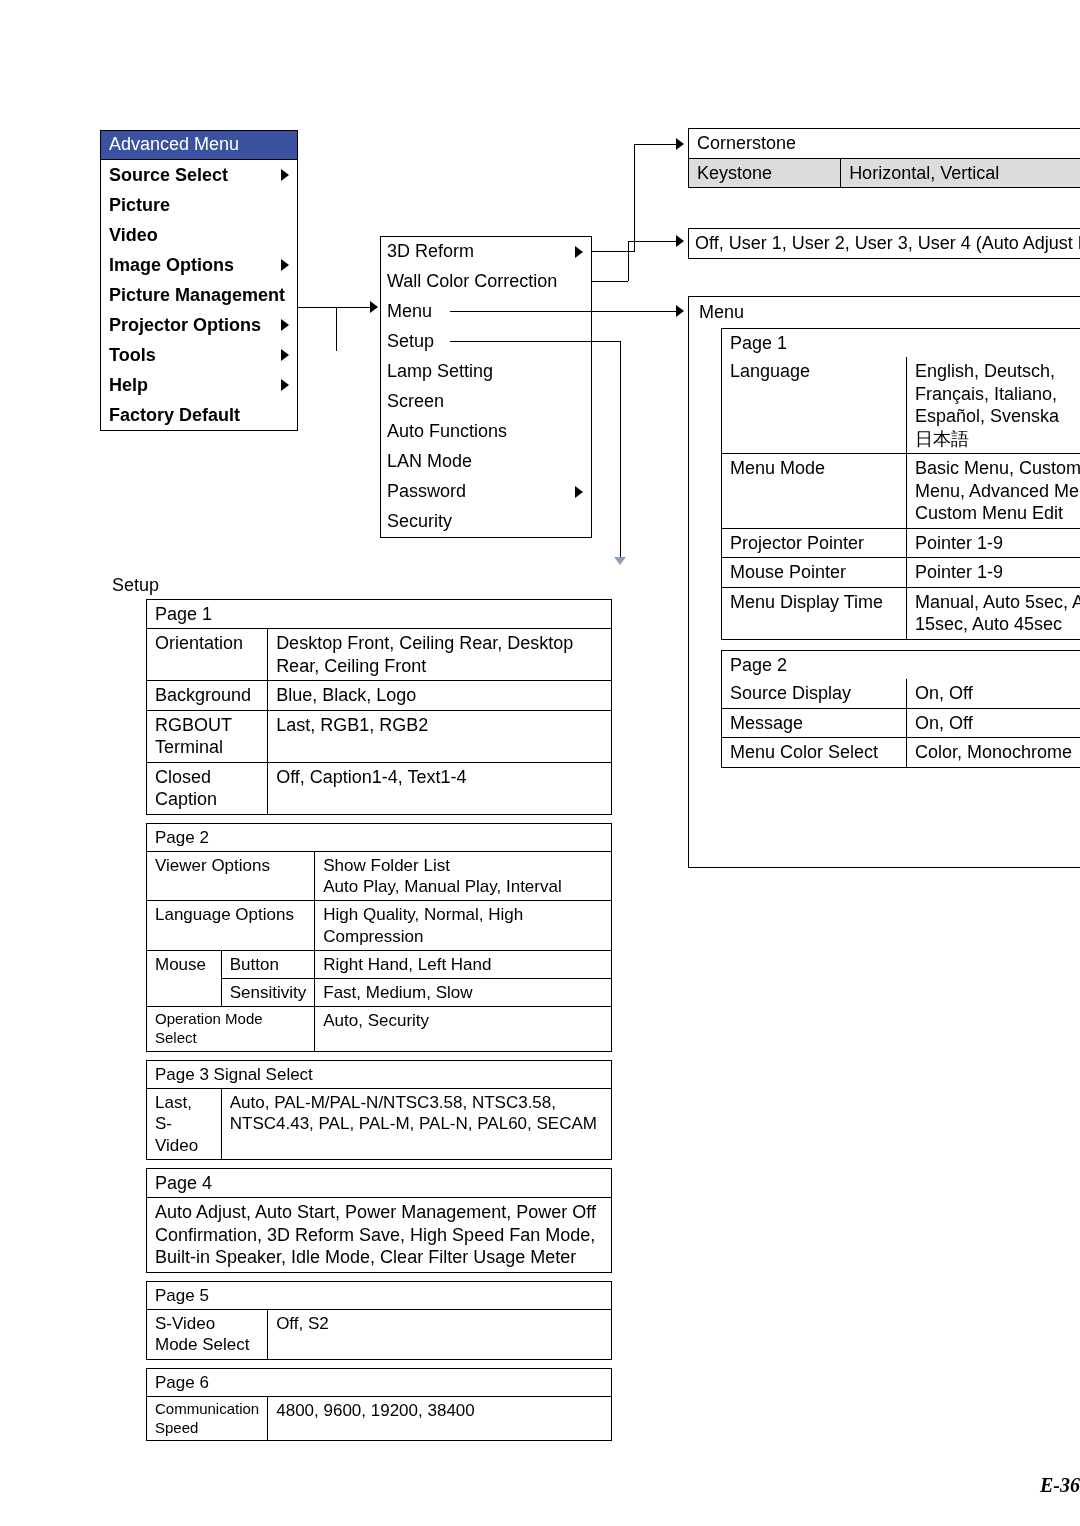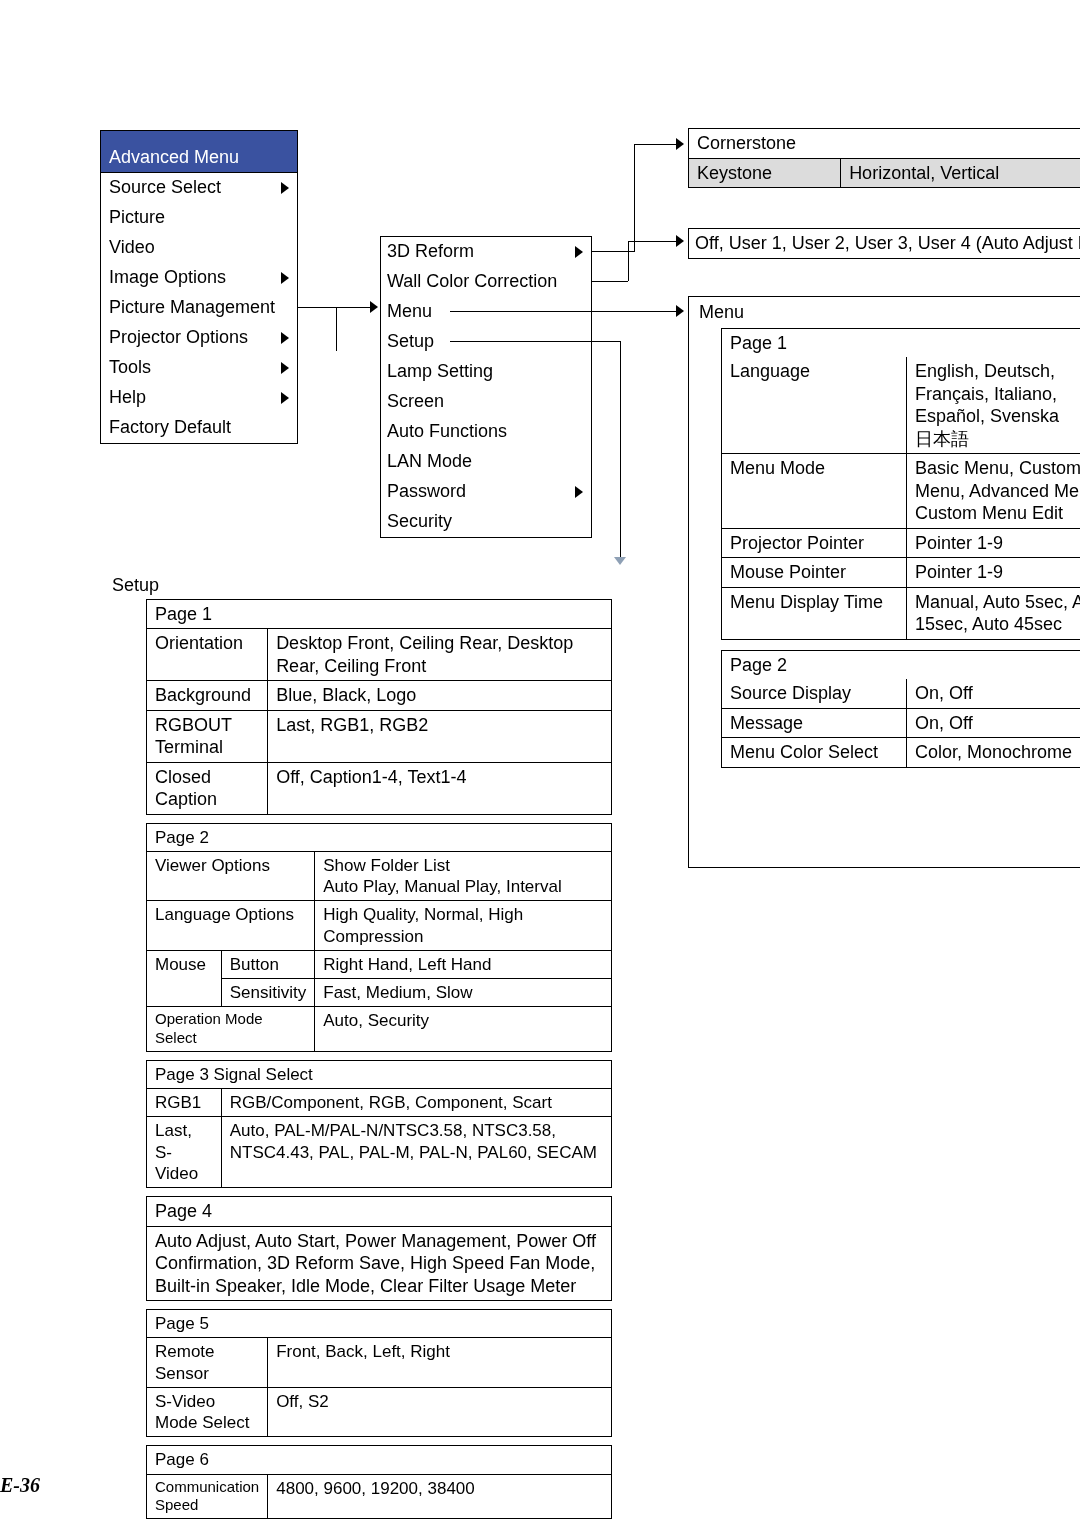--- a/index.html
+++ b/index.html
@@ -13,36 +13,36 @@
   html,body{margin:0;padding:0}
   body{
     width:1080px;height:1526px;
     background:#fff;color:var(--ink);
     font-family:Helvetica,Arial,sans-serif;
     font-size:18px;line-height:1.25;
     position:relative;
   }
   .page-number{
     position:absolute;left:0;right:0;bottom:28px;
-    text-align:left;font-style:italic;font-weight:700;
+    text-align:right;font-style:italic;font-weight:700;
     font-family:"Times New Roman",serif;font-size:20px;
   }
 
   
   .adv-box{
     position:absolute;left:100px;top:130px;width:196px;
     border:1px solid var(--rule);background:#fff;
   }
   .adv-title{
     background:var(--brand);color:var(--brand-text);
-    padding:15px 8px 3px 8px;border-bottom:1px solid var(--rule);
+    padding:2px 8px 3px 8px;border-bottom:1px solid var(--rule);
   }
   .adv-item{
     padding:3px 8px;height:24px;position:relative;
-    display:flex;align-items:flex-start;
+    display:flex;align-items:flex-end;font-weight:bold;
   }
   .adv-item .tri{
     position:absolute;right:8px;top:50%;transform:translateY(-50%);
   }
   .tri{display:inline-block;width:0;height:0}
   .tri.right{border-top:6px solid transparent;border-bottom:6px solid transparent;border-left:8px solid #000}
   .tri.down{border-left:6px solid transparent;border-right:6px solid transparent;border-top:8px solid #8ea0b5}
 
   
   .sub1{
@@ -330,24 +330,20 @@
     </tbody>
       </table>
   </div>
 
   <div class="setup-page compact">
     <table>
       <tbody>
           <tr class="hdr">
             <td colspan="2">Page 3   Signal Select</td>
           </tr>
-      <tr>
-            <td class="l tiny">RGB1</td>
-          <td>RGB/Component, RGB, Component, Scart</td>
-          </tr>
       <tr class="line">
             <td class="l tiny">Last, S-Video</td>
           <td>Auto, PAL-M/PAL-N/NTSC3.58, NTSC3.58, NTSC4.43, PAL, PAL-M, PAL-N, PAL60, SECAM</td>
           </tr>
     </tbody>
       </table>
   </div>
 
   <div class="setup-page">
     <table>
@@ -361,24 +357,20 @@
     </tbody>
       </table>
   </div>
 
   <div class="setup-page compact">
     <table>
       <tbody>
           <tr class="hdr">
             <td colspan="2">Page 5</td>
           </tr>
-      <tr>
-            <td class="l narrow">Remote Sensor</td>
-          <td>Front, Back, Left, Right</td>
-          </tr>
       <tr class="line">
             <td class="l narrow">S-Video Mode Select</td>
           <td>Off, S2</td>
           </tr>
     </tbody>
       </table>
   </div>
 
   <div class="setup-page compact">
     <table>

